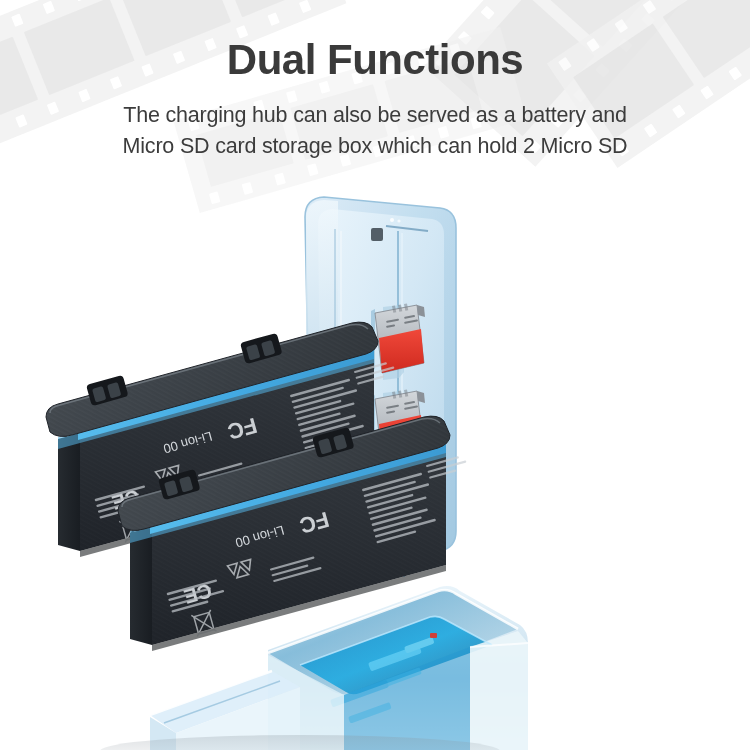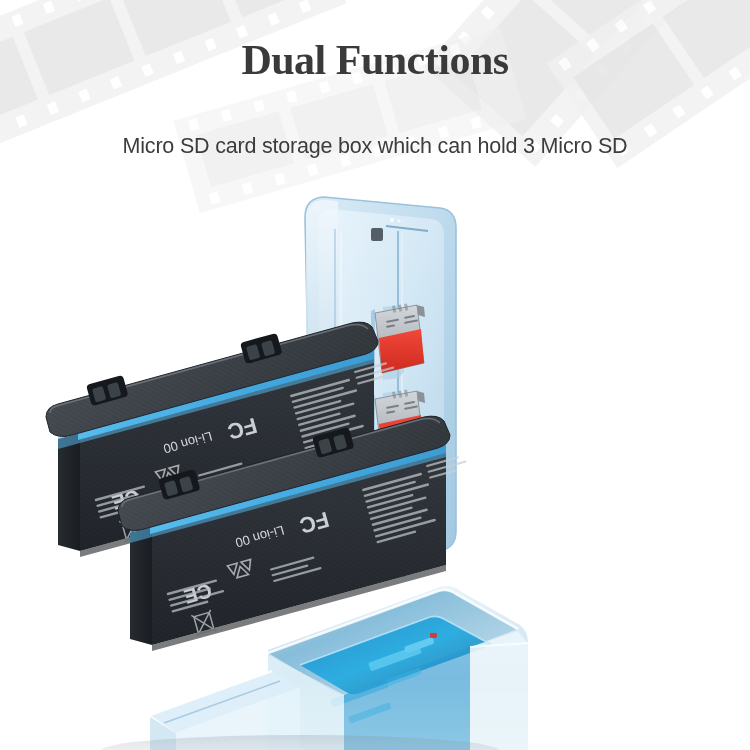--- a/index.html
+++ b/index.html
@@ -50,21 +50,20 @@
     text-align: center;
     z-index: 5;
   }
   .title {
     font-size: 42px;
     font-weight: bold;
     color: #3a3a3a;
     letter-spacing: -0.5px;
     margin-top: 38px;
     line-height: 1.05;
-    font-family: Liberation Serif, serif;
   }
   .subtitle {
     font-size: 21.5px;
     color: #3c3c3c;
     line-height: 1.44;
     margin: 18px auto 0;
     width: 660px;
     letter-spacing: -0.2px;
   }
 
@@ -159,22 +158,22 @@
       <div class="perf" style="left:286px; top:80px;"></div>
       <div class="frame" style="left:18px;  top:20px; width:86px; height:54px;"></div>
       <div class="frame" style="left:116px; top:20px; width:86px; height:54px;"></div>
       <div class="frame" style="left:214px; top:20px; width:86px; height:54px;"></div>
     </div>
   </div>
 
   <div class="header">
     <h1 class="title">Dual Functions</h1>
     <p class="subtitle">
-      <br>
-      <span>Micro SD card storage box which can hold 3 Micro SD</span><br>
+      <span>The charging hub can also be served as a battery and</span><br>
+      <span>Micro SD card storage box which can hold 2 Micro SD</span><br>
     </p>
   </div>
 
   <div class="scene">
   <svg width="750" height="560" viewBox="0 0 750 560" xmlns="http://www.w3.org/2000/svg">
     <defs>
       <linearGradient id="lidOuter" x1="0" y1="0" x2="1" y2="1">
         <stop offset="0" stop-color="#dcecf7"></stop>
         <stop offset="0.45" stop-color="#bedbee"></stop>
         <stop offset="1" stop-color="#9ec6e0"></stop>

